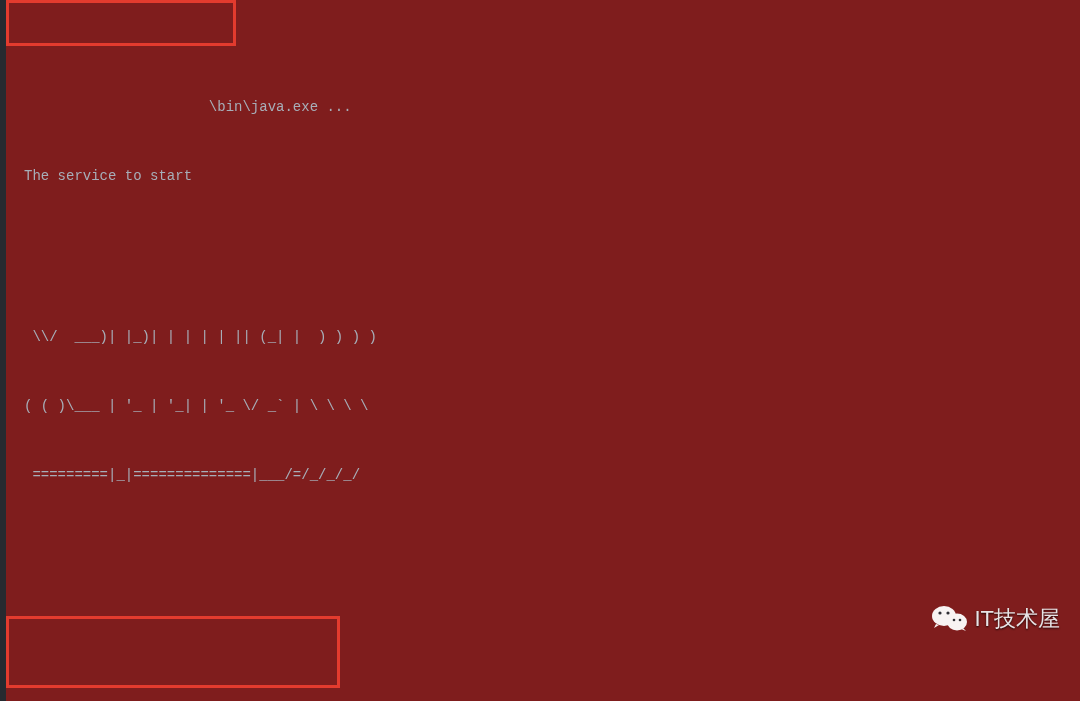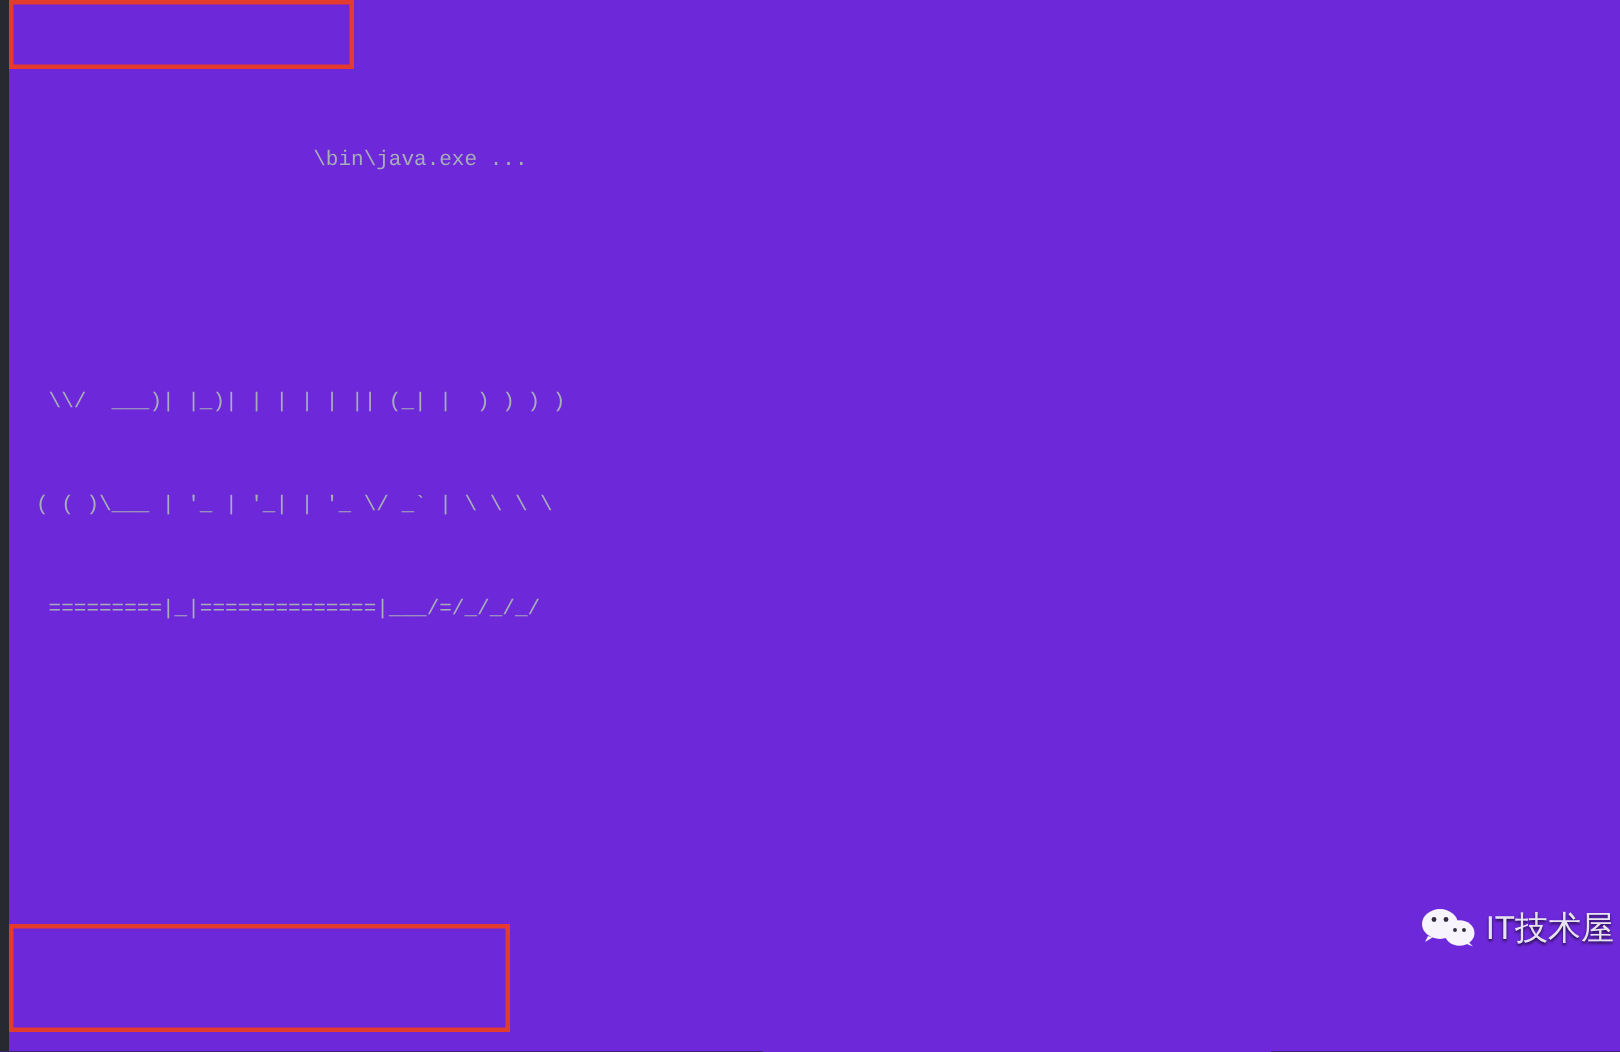--- a/index.html
+++ b/index.html
@@ -7,21 +7,21 @@
     padding: 0;
     width: 1080px;
     height: 701px;
     overflow: hidden;
     background: #1e2228;
   }
   .terminal {
     position: relative;
     width: 1080px;
     height: 701px;
-    background: #6d28d9;
+    background: #7f1d1d;
     font-family: "Consolas", "Menlo", "Courier New", monospace;
     font-size: 14px;
     line-height: 23px;
     color: #a7aeb8;
     box-sizing: border-box;
     padding: 4px 0 0 6px;
     white-space: pre;
     overflow: hidden;
   }
   
@@ -50,41 +50,42 @@
   }
   .redbox-bottom {
     left: 6px;
     top: 616px;
     width: 328px;
     height: 66px;
   }
   
   .watermark {
     position: absolute;
-    right: 4px;
+    right: 20px;
     bottom: 22px;
     display: flex;
     align-items: center;
     color: #eeeff1;
     font-family: -apple-system, BlinkMacSystemFont, "Segoe UI", sans-serif;
     font-size: 22px;
     font-weight: 500;
     opacity: 0.95;
     gap: 6px;
     text-shadow: 0 1px 2px rgba(0,0,0,0.8);
   }
   .watermark svg { display:block; }
 </style>
 </head>
 <body>
 
 <div class="terminal">
   <div class="left-gutter"></div>
 
   <span class="line">                      \bin\java.exe ...</span>
+  <span class="line">The service to start</span>
   <span class="line"> </span>
 
   <span class="line"> \\/  ___)| |_)| | | | | || (_| |  ) ) ) )</span>
   <span class="line">( ( )\___ | '_ | '_| | '_ \/ _` | \ \ \ \</span>
   <span class="line"> =========|_|==============|___/=/_/_/_/</span>
   
 
   
 
   

